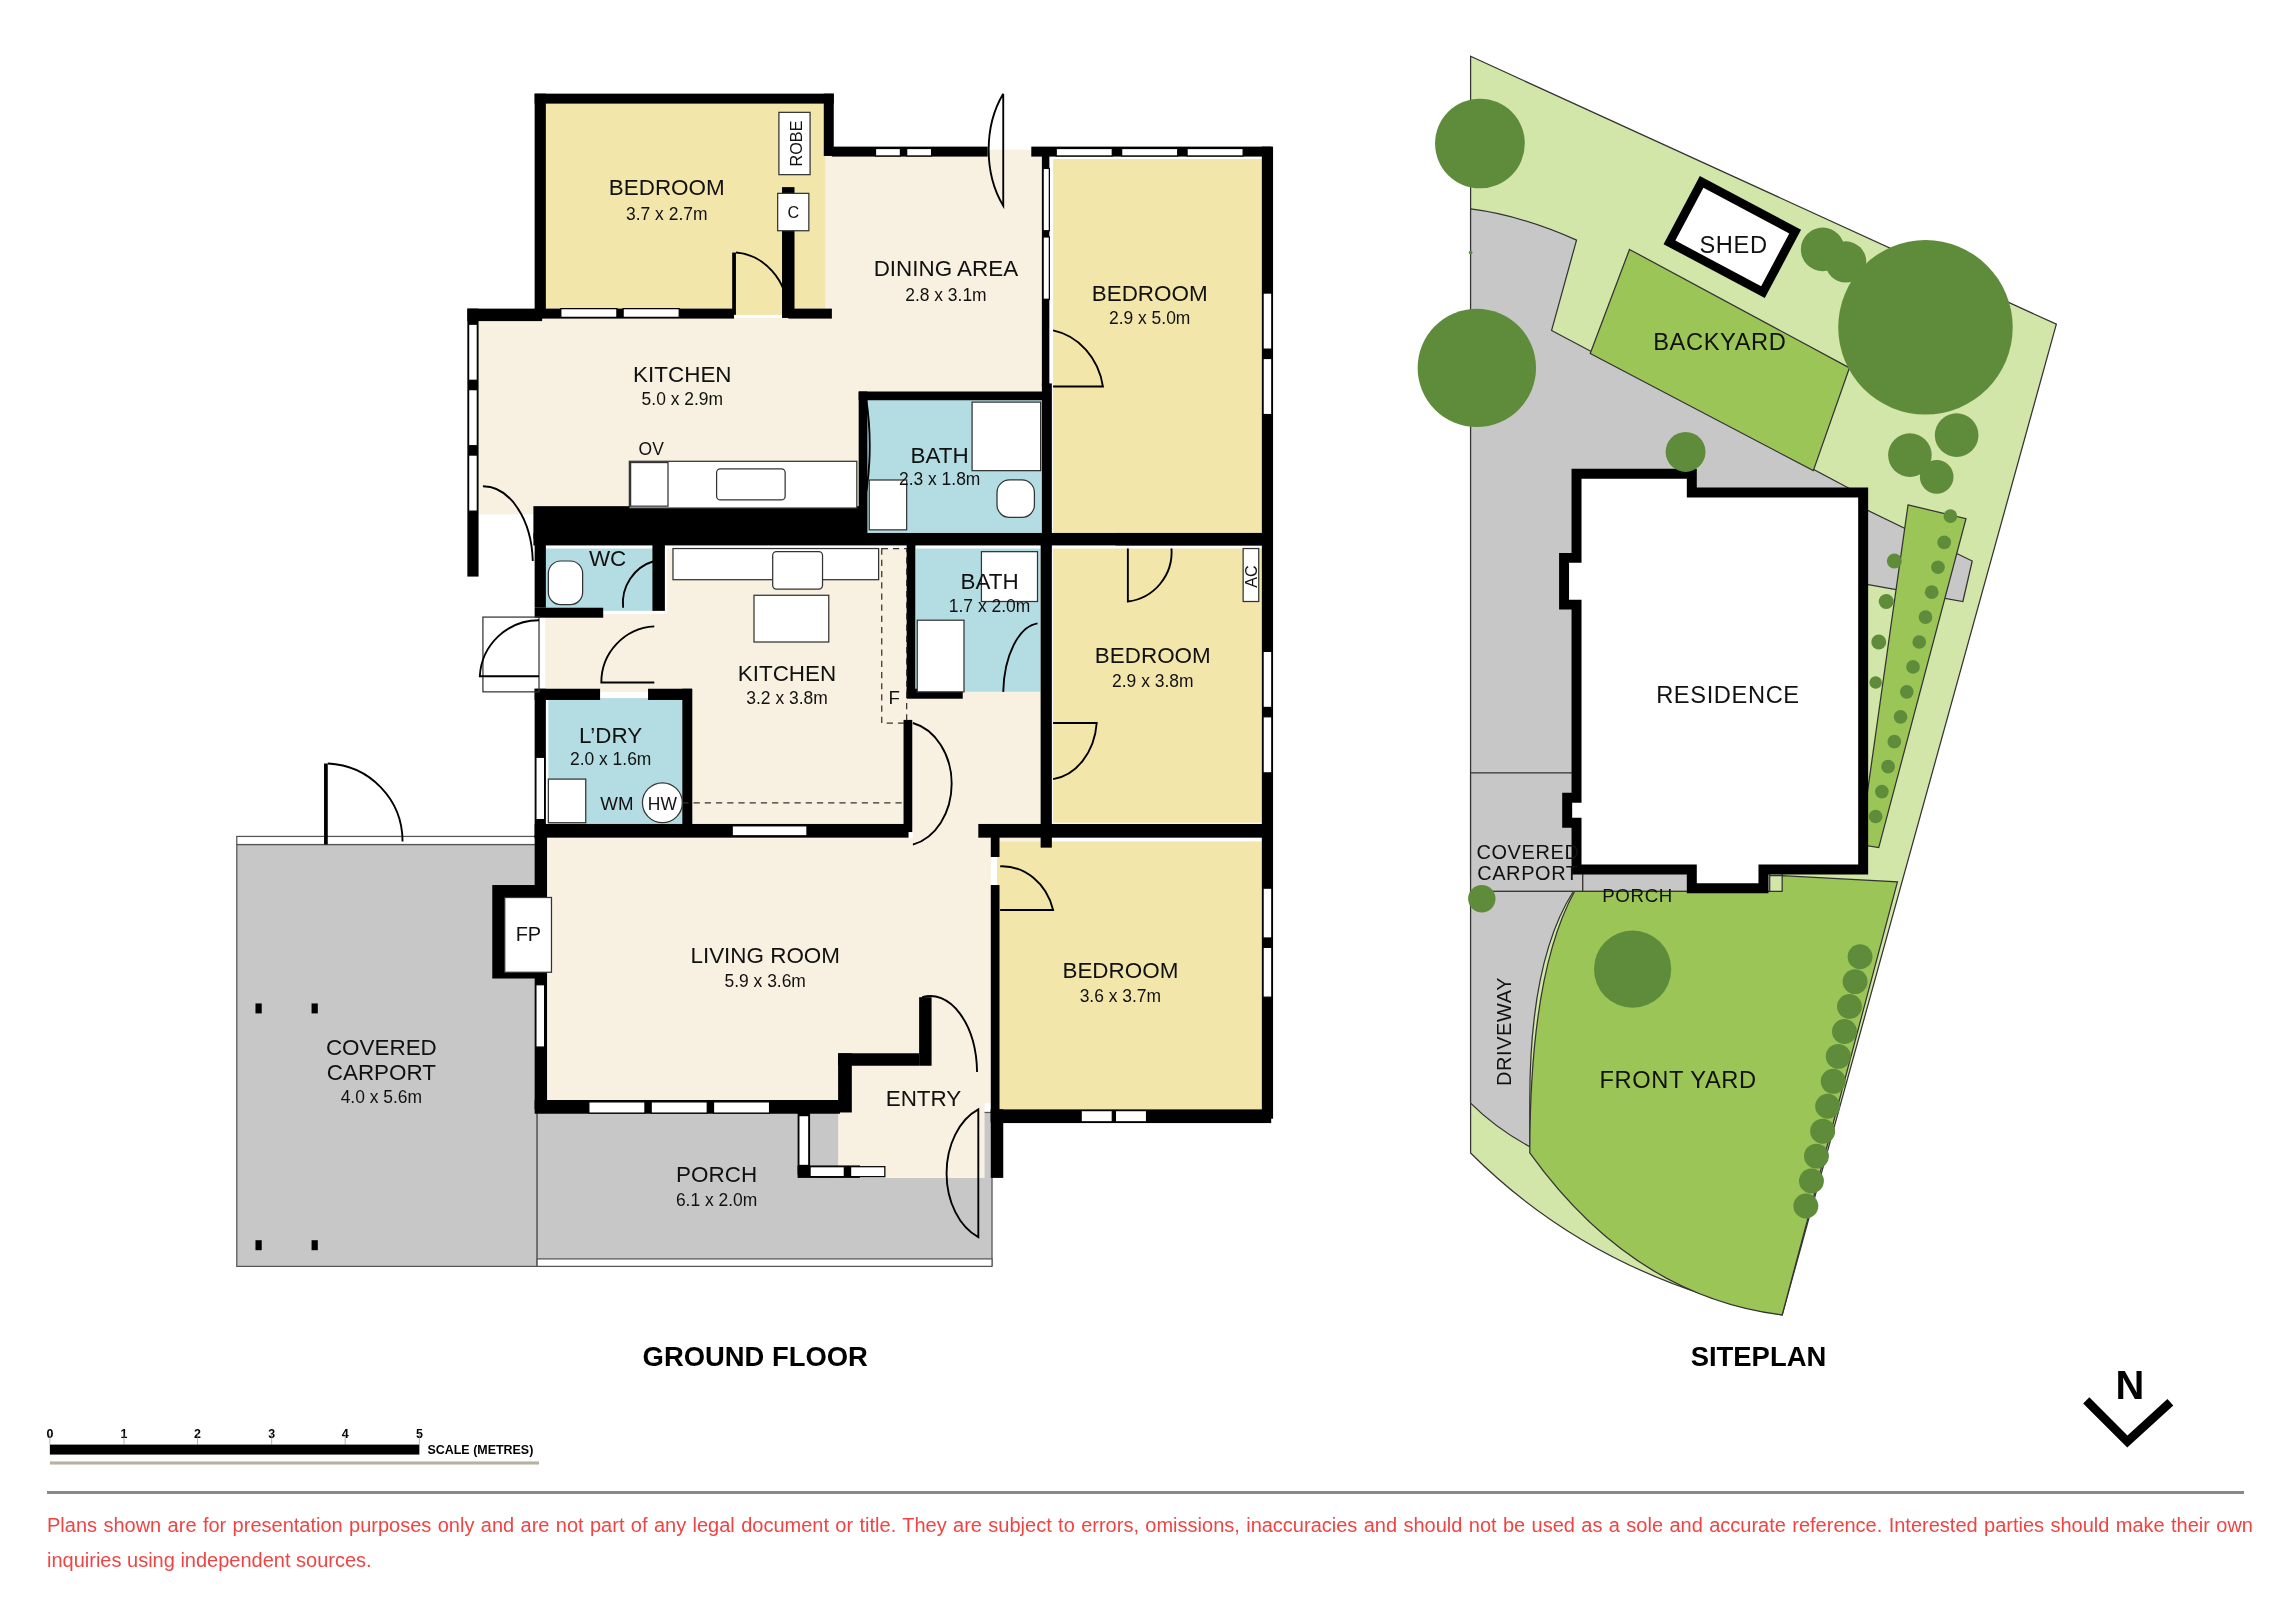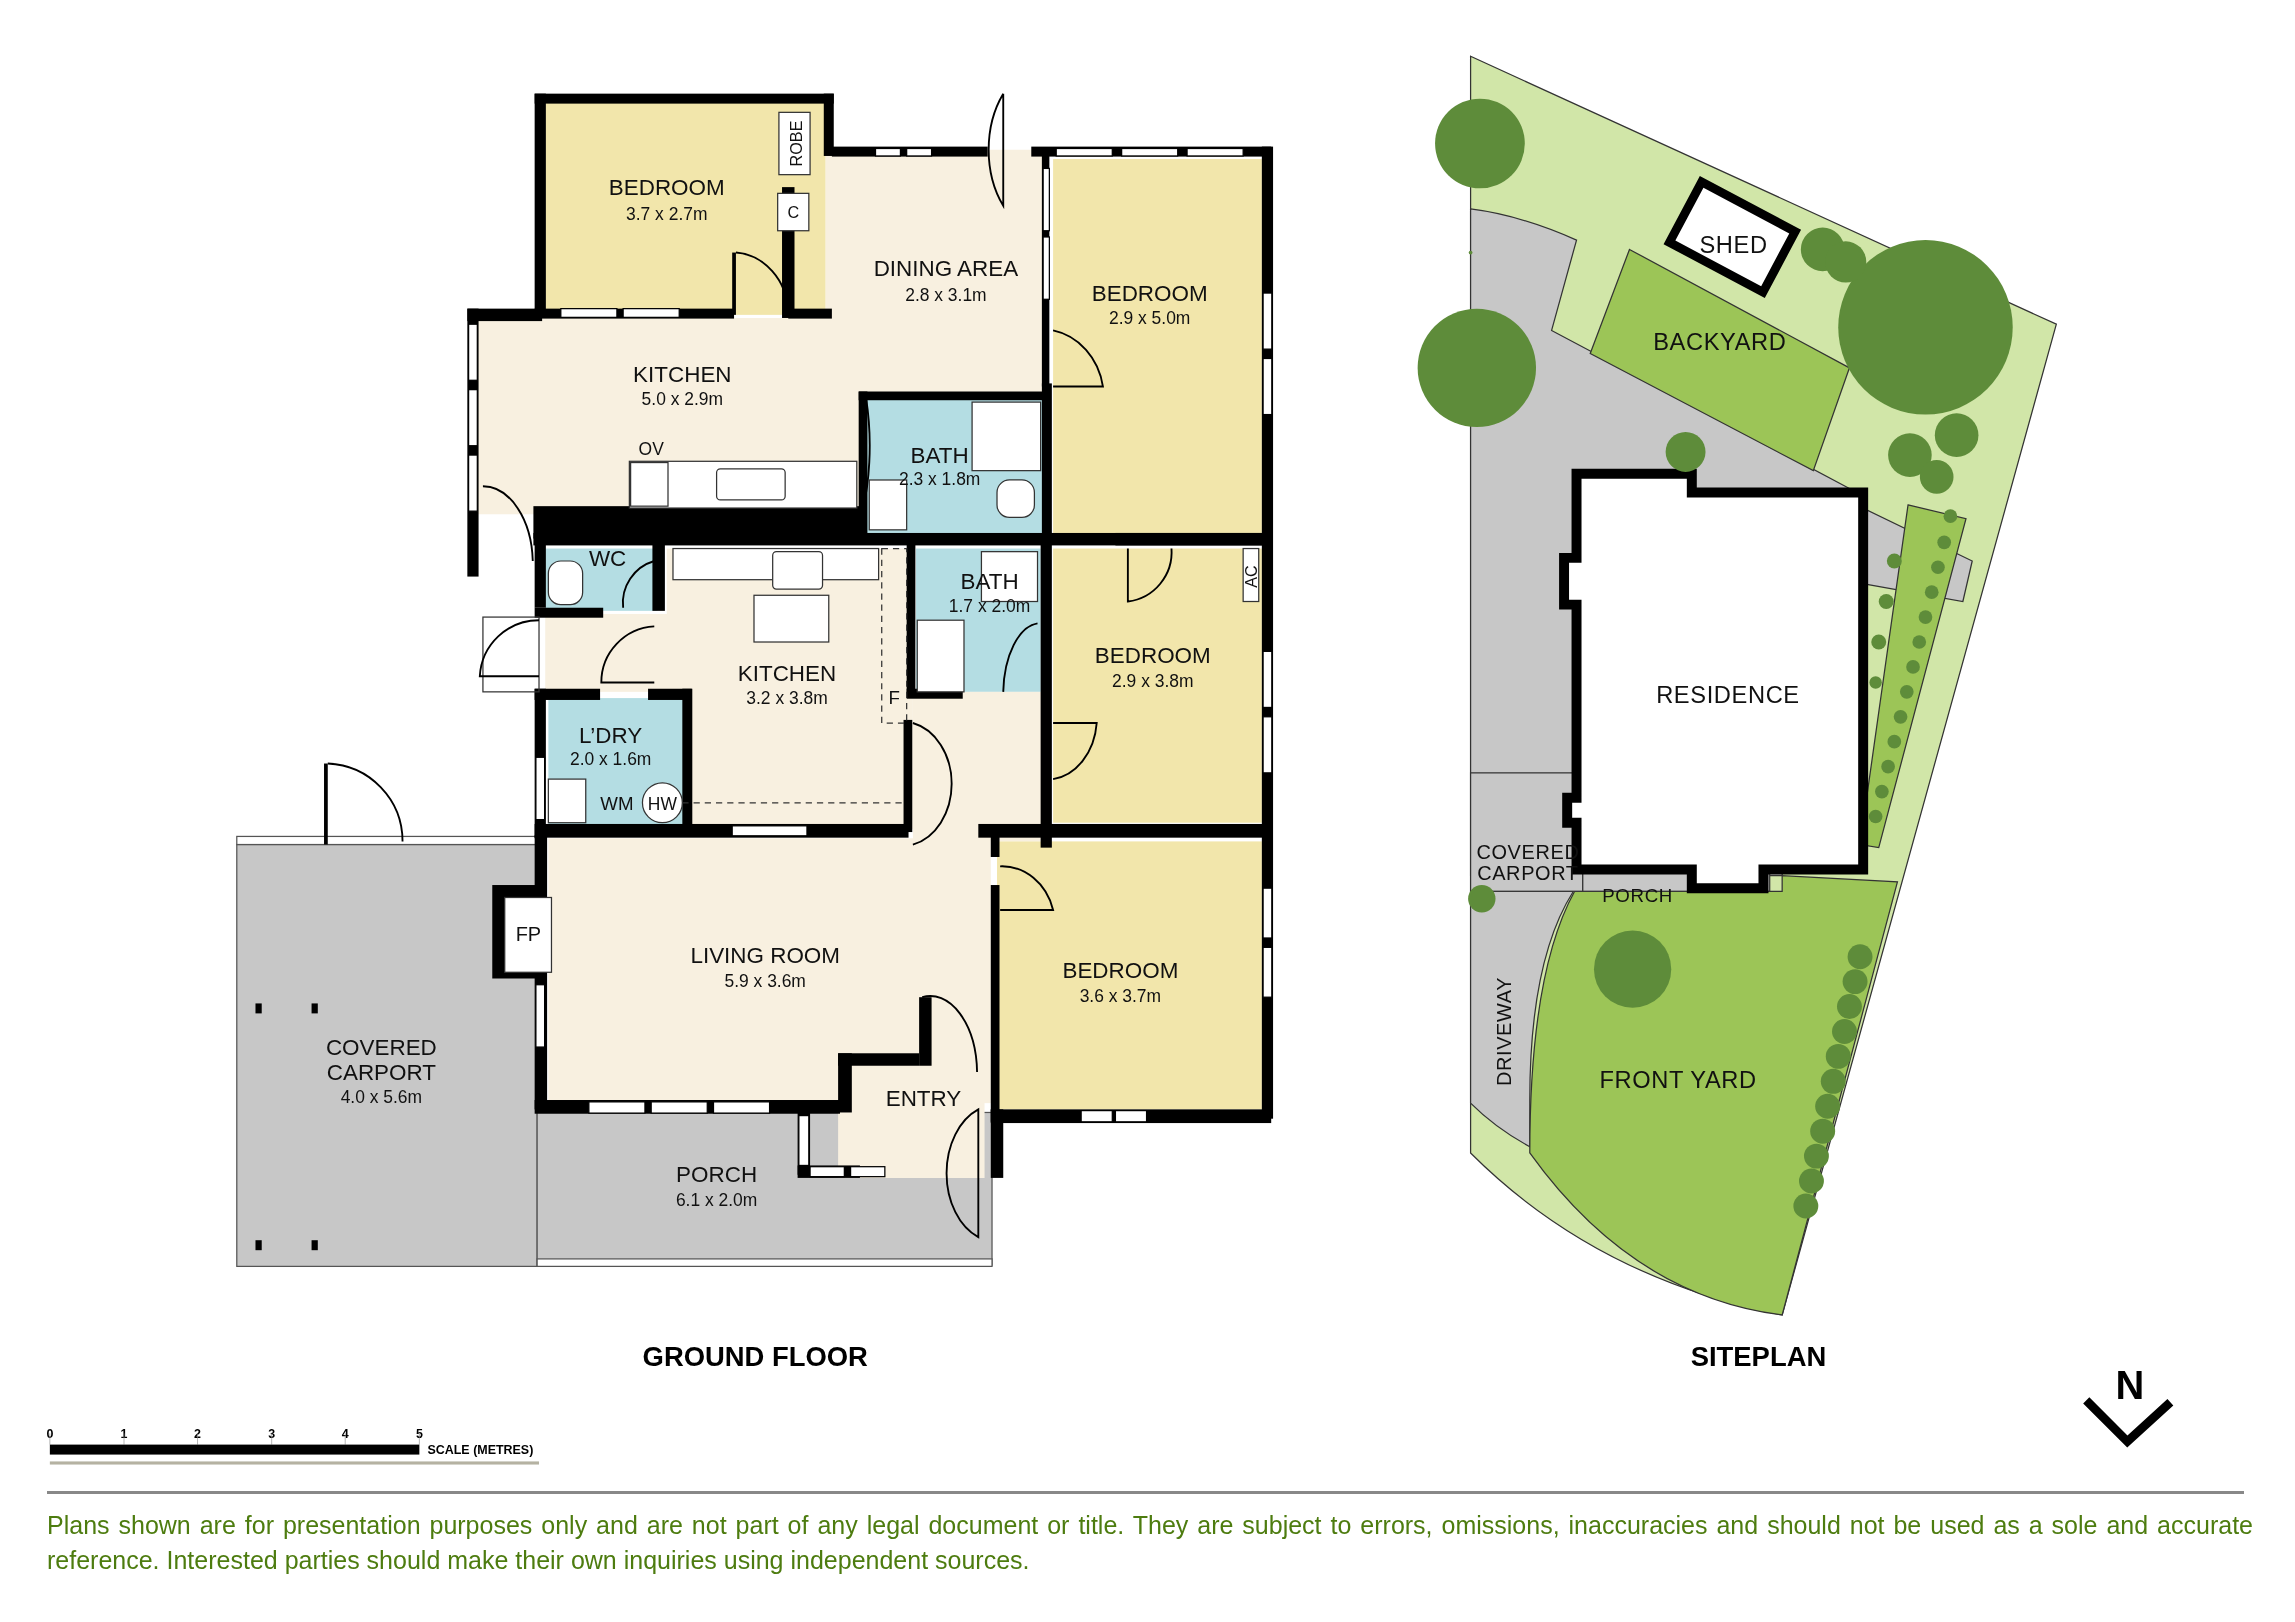--- a/index.html
+++ b/index.html
@@ -10,21 +10,21 @@
   .small-label { font-family:"Liberation Sans", sans-serif; font-size:32px; fill:#111; text-anchor:middle; }
   .site-label { font-family:"Liberation Sans", sans-serif; font-size:38px; fill:#111; text-anchor:middle; letter-spacing:1px; }
   .title { font-family:"Liberation Sans", sans-serif; font-size:44px; font-weight:bold; fill:#000; text-anchor:middle; }
   .scale-num { font-family:"Liberation Sans", sans-serif; font-size:20px; font-weight:bold; fill:#000; text-anchor:middle; }
   .scale-cap { font-family:"Liberation Sans", sans-serif; font-size:20px; font-weight:bold; fill:#000; }
   .wall { fill:#000; }
   .win { fill:#fff; stroke:#000; stroke-width:2; }
   .door { fill:none; stroke:#000; stroke-width:3; }
   .fixture { fill:#fff; stroke:#333; stroke-width:2; }
   .dash { fill:none; stroke:#333; stroke-width:2; stroke-dasharray:10 8; }
-  .disclaimer { position:absolute; left:47px; top:1508px; width:2206px; font-family:"Liberation Sans", sans-serif; font-size:25px; line-height:35px; color:#4d7c0f; text-align:justify; }
+  .disclaimer { position:absolute; left:47px; top:1508px; width:2206px; font-family:"Liberation Sans", sans-serif; font-size:20px; line-height:35px; color:#ef4444; text-align:justify; }
   .rule { position:absolute; left:47px; top:1491px; width:2197px; height:2.5px; background:#888; }
 </style>
 </head>
 <body>
 
 <svg id="plan" viewBox="0 0 3683 2604" xmlns="http://www.w3.org/2000/svg">
 
   <g>
 
     <rect x="380" y="1355" width="482" height="677" fill="#c7c7c7" stroke="#555" stroke-width="2"></rect>

